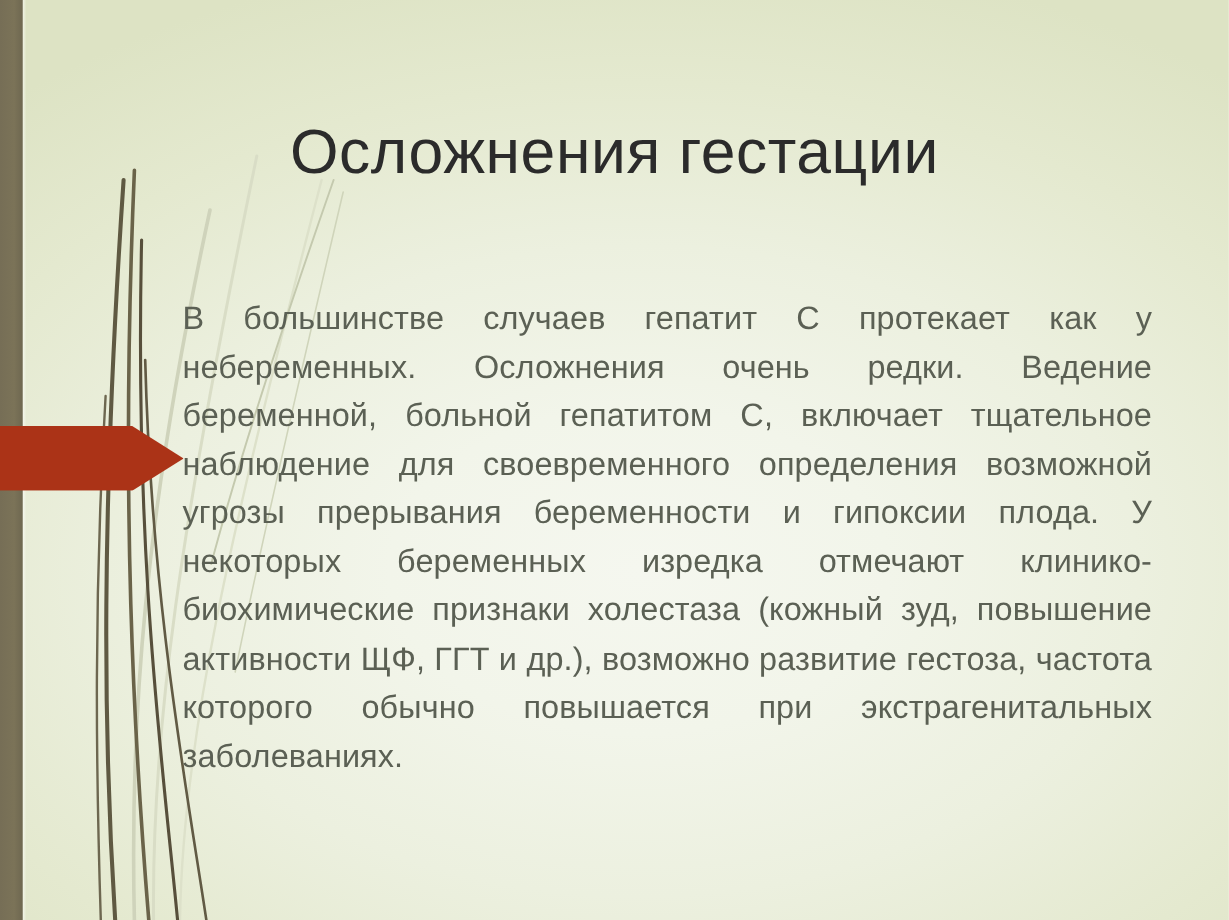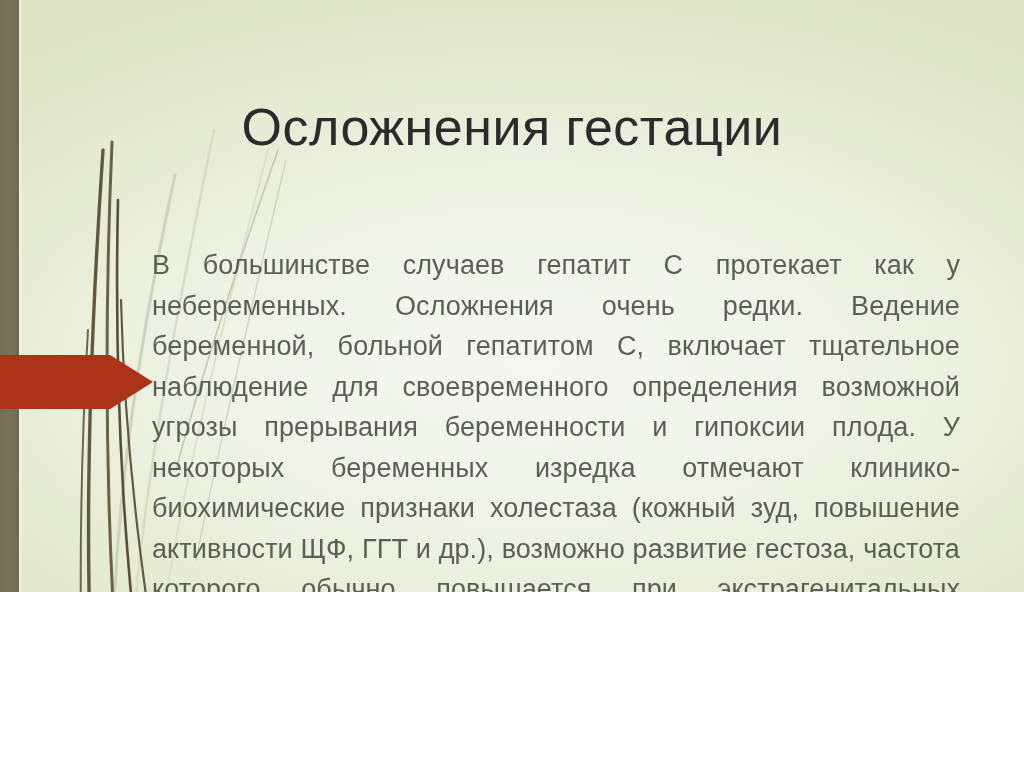--- a/index.html
+++ b/index.html
@@ -4,21 +4,21 @@
 <title>Осложнения гестации</title>
 <style>
   html, body {
     margin: 0;
     padding: 0;
     background: #ffffff;
   }
   .slide {
     position: relative;
     width: 1024px;
-    height: 592px;
+    height: 767px;
     overflow: hidden;
     font-family: "Liberation Sans", "DejaVu Sans", sans-serif;
     background-color: #e8edd5;
     background-image:
       radial-gradient(ellipse 78% 68% at 52% 62%,
         #f5f7ef 0%,
         #f2f5ea 26%,
         #ecf0df 52%,
         #e4e9cf 78%,
         #dde3c4 100%);

